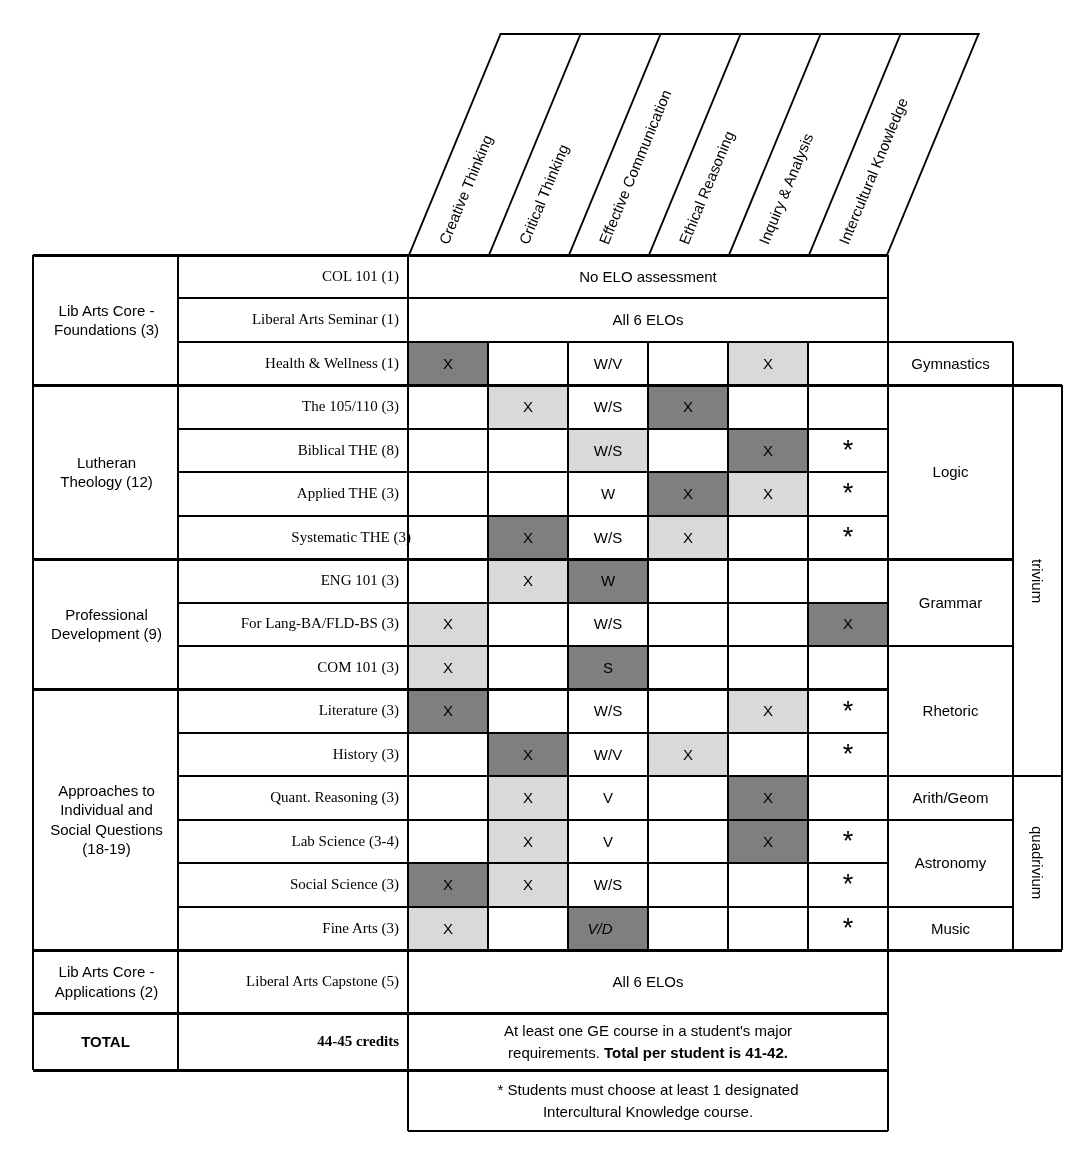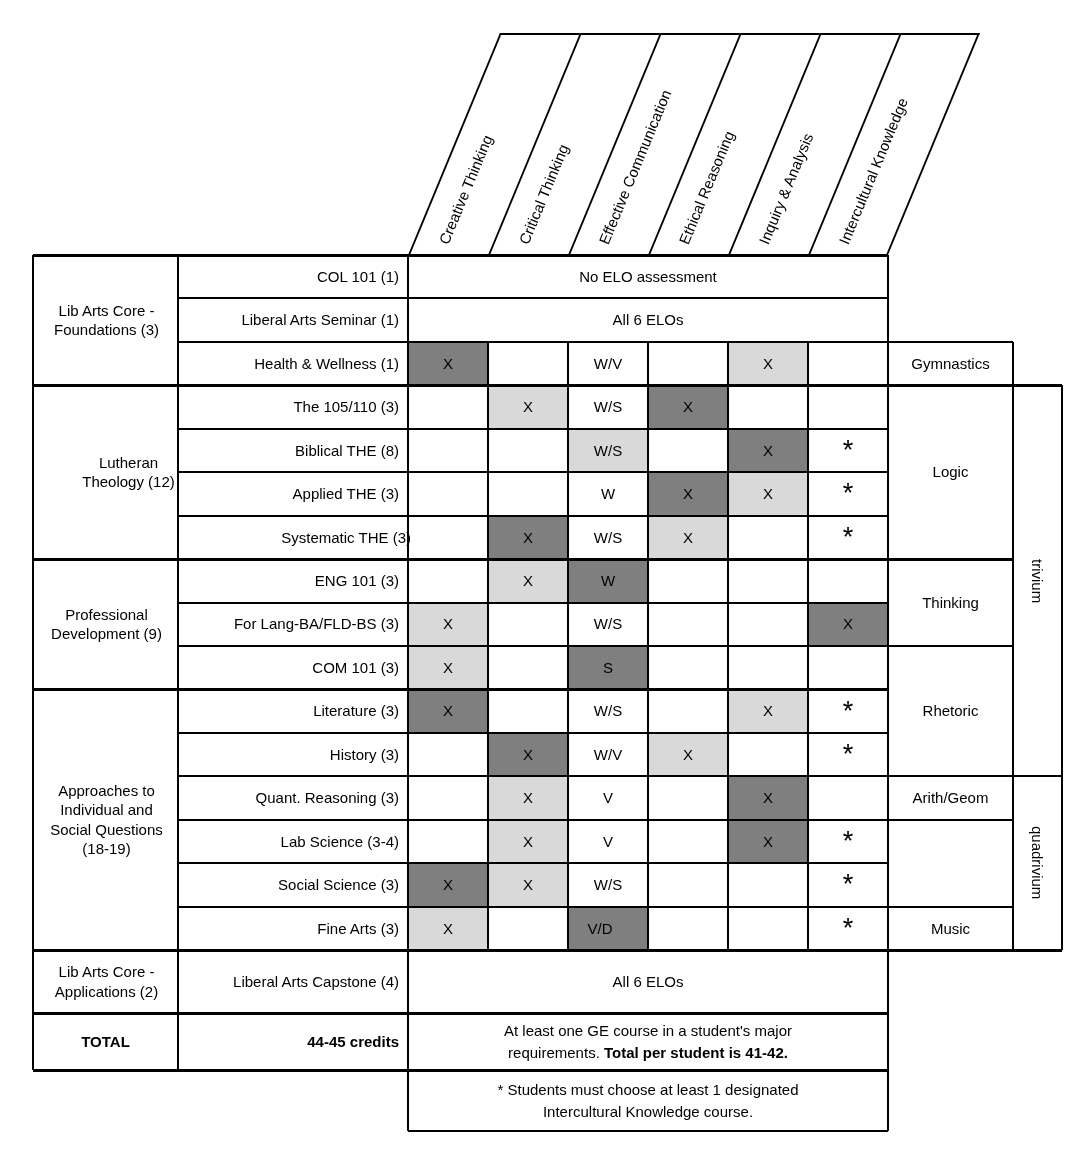--- a/index.html
+++ b/index.html
@@ -6,21 +6,21 @@
   .board{
     position:relative;width:1067px;height:1163px;background:#ffffff;
     font-family:"Liberation Sans", sans-serif;color:#000;overflow:hidden;
   }
   .shade{position:absolute;z-index:1;}
   .line{position:absolute;background:#000;z-index:3;}
   .txt{
     position:absolute;z-index:4;display:flex;align-items:center;justify-content:center;
     text-align:center;font-size:15px;line-height:1.3;box-sizing:border-box;
   }
-  .right{justify-content:flex-end;text-align:right;padding-right:9px;}
+  .right{justify-content:flex-end;text-align:right;padding-right:9px;font-family:Liberation Serif, serif;}
   .pad{padding-left:16px;padding-right:14px;}
   .b{font-weight:bold;}
   .star{font-size:27px;line-height:1;}
   .vert{writing-mode:vertical-rl;}
   .hdrcol{
     position:absolute;z-index:2;box-sizing:border-box;
     border-left:2px solid #000;border-top:2px solid #000;
     transform:skewX(-22.5deg);transform-origin:left bottom;background:#fff;
   }
   .hdrcol.last{border-right:2px solid #000;}
@@ -41,21 +41,21 @@
     <div class="hdrlabel" style="left: 532px; top: 228px;">Critical Thinking</div>
     <div class="hdrcol" style="left: 568px; top: 33px; width: 80px; height: 222px;"></div>
     <div class="hdrlabel" style="left: 612px; top: 228px;">Effective Communication</div>
     <div class="hdrcol" style="left: 648px; top: 33px; width: 80px; height: 222px;"></div>
     <div class="hdrlabel" style="left: 692px; top: 228px;">Ethical Reasoning</div>
     <div class="hdrcol" style="left: 728px; top: 33px; width: 80px; height: 222px;"></div>
     <div class="hdrlabel" style="left: 772px; top: 228px;">Inquiry &amp; Analysis</div>
     <div class="hdrcol last" style="left: 808px; top: 33px; width: 80px; height: 222px;"></div>
     <div class="hdrlabel" style="left: 852px; top: 228px;">Intercultural Knowledge</div>
     <div class="txt pad" style="left: 33px; top: 255px; width: 145px; height: 130.312px;">Lib Arts Core - Foundations (3)</div>
-    <div class="txt pad" style="left: 33px; top: 385.312px; width: 145px; height: 173.75px; margin-left: 22px;">Lutheran Theology (12)</div>
+    <div class="txt pad" style="left: 33px; top: 385.312px; width: 145px; height: 173.75px;">Lutheran Theology (12)</div>
     <div class="txt pad" style="left: 33px; top: 559.062px; width: 145px; height: 130.312px;">Professional Development (9)</div>
     <div class="txt pad" style="left: 33px; top: 689.375px; width: 145px; height: 260.625px;">Approaches to Individual and Social Questions (18-19)</div>
     <div class="txt right" style="left: 178px; top: 255px; width: 230px; height: 43.4375px;">COL 101 (1)</div>
     <div class="txt" style="left: 408px; top: 255px; width: 480px; height: 43.4375px;">No ELO assessment</div>
     <div class="txt right" style="left: 178px; top: 298.438px; width: 230px; height: 43.4375px;">Liberal Arts Seminar (1)</div>
     <div class="txt" style="left: 408px; top: 298.438px; width: 480px; height: 43.4375px;">All 6 ELOs</div>
     <div class="txt right" style="left: 178px; top: 341.875px; width: 230px; height: 43.4375px;">Health &amp; Wellness (1)</div>
     <div class="shade" style="left: 408px; top: 341.875px; width: 80px; height: 43.4375px; background: rgb(127, 127, 127);"></div>
     <div class="txt" style="left: 408px; top: 341.875px; width: 80px; height: 43.4375px;">X</div>
     <div class="txt" style="left: 568px; top: 341.875px; width: 80px; height: 43.4375px;">W/V</div>
@@ -134,32 +134,33 @@
     <div class="shade" style="left: 408px; top: 863.125px; width: 80px; height: 43.4375px; background: rgb(127, 127, 127);"></div>
     <div class="txt" style="left: 408px; top: 863.125px; width: 80px; height: 43.4375px;">X</div>
     <div class="shade" style="left: 488px; top: 863.125px; width: 80px; height: 43.4375px; background: rgb(217, 217, 217);"></div>
     <div class="txt" style="left: 488px; top: 863.125px; width: 80px; height: 43.4375px;">X</div>
     <div class="txt" style="left: 568px; top: 863.125px; width: 80px; height: 43.4375px;">W/S</div>
     <div class="txt star" style="left: 808px; top: 863.125px; width: 80px; height: 43.4375px;">*</div>
     <div class="txt right" style="left: 178px; top: 906.562px; width: 230px; height: 43.4375px;">Fine Arts (3)</div>
     <div class="shade" style="left: 408px; top: 906.562px; width: 80px; height: 43.4375px; background: rgb(217, 217, 217);"></div>
     <div class="txt" style="left: 408px; top: 906.562px; width: 80px; height: 43.4375px;">X</div>
     <div class="shade" style="left: 568px; top: 906.562px; width: 80px; height: 43.4375px; background: rgb(127, 127, 127);"></div>
-    <div class="txt" style="left: 568px; top: 906.562px; width: 64px; height: 43.4375px;">V/D</div>
+    <div class="txt" style="left: 568px; top: 906.562px; width: 64px; height: 43.4375px; font-style: italic;">V/D</div>
     <div class="txt star" style="left: 808px; top: 906.562px; width: 80px; height: 43.4375px;">*</div>
     <div class="txt" style="left: 888px; top: 385.312px; width: 125px; height: 173.75px;">Logic</div>
     <div class="txt" style="left: 888px; top: 341.875px; width: 125px; height: 43.4375px;">Gymnastics</div>
-    <div class="txt" style="left: 888px; top: 559.062px; width: 125px; height: 86.875px;">Thinking</div>
+    <div class="txt" style="left: 888px; top: 559.062px; width: 125px; height: 86.875px;">Grammar</div>
     <div class="txt" style="left: 888px; top: 645.938px; width: 125px; height: 130.312px;">Rhetoric</div>
     <div class="txt" style="left: 888px; top: 776.25px; width: 125px; height: 43.4375px;">Arith/Geom</div>
+    <div class="txt" style="left: 888px; top: 819.688px; width: 125px; height: 86.875px;">Astronomy</div>
     <div class="txt" style="left: 888px; top: 906.562px; width: 125px; height: 43.4375px;">Music</div>
     <div class="txt vert" style="left: 1013px; top: 385.312px; width: 49px; height: 390.938px;">trivium</div>
     <div class="txt vert" style="left: 1013px; top: 776.25px; width: 49px; height: 173.75px;">quadrivium</div>
     <div class="txt pad" style="left: 33px; top: 950px; width: 145px; height: 63px;">Lib Arts Core - Applications (2)</div>
-    <div class="txt right" style="left: 178px; top: 950px; width: 230px; height: 63px;">Liberal Arts Capstone (4)</div>
+    <div class="txt right" style="left: 178px; top: 950px; width: 230px; height: 63px;">Liberal Arts Capstone (5)</div>
     <div class="txt" style="left: 408px; top: 950px; width: 480px; height: 63px;">All 6 ELOs</div>
     <div class="txt b" style="left: 33px; top: 1013px; width: 145px; height: 57px;">TOTAL</div>
     <div class="txt right b" style="left: 178px; top: 1013px; width: 230px; height: 57px;">44-45 credits</div>
     <div class="notewrap" style="left: 408px; top: 1013px; width: 480px; height: 57px;">
       <div class="noteinner" style="max-width: 382px;"><span>At least one GE course in a student's major requirements. </span><span class="b">Total per student is 41-42.</span></div>
     </div>
     <div class="notewrap" style="left: 408px; top: 1070px; width: 480px; height: 61px; align-items: center;">
       <div class="noteinner" style="max-width: 352px;">* Students must choose at least 1 designated Intercultural Knowledge course.</div>
     </div>
     <div class="line" style="left: 32px; top: 255px; width: 2px; height: 815px;"></div>

